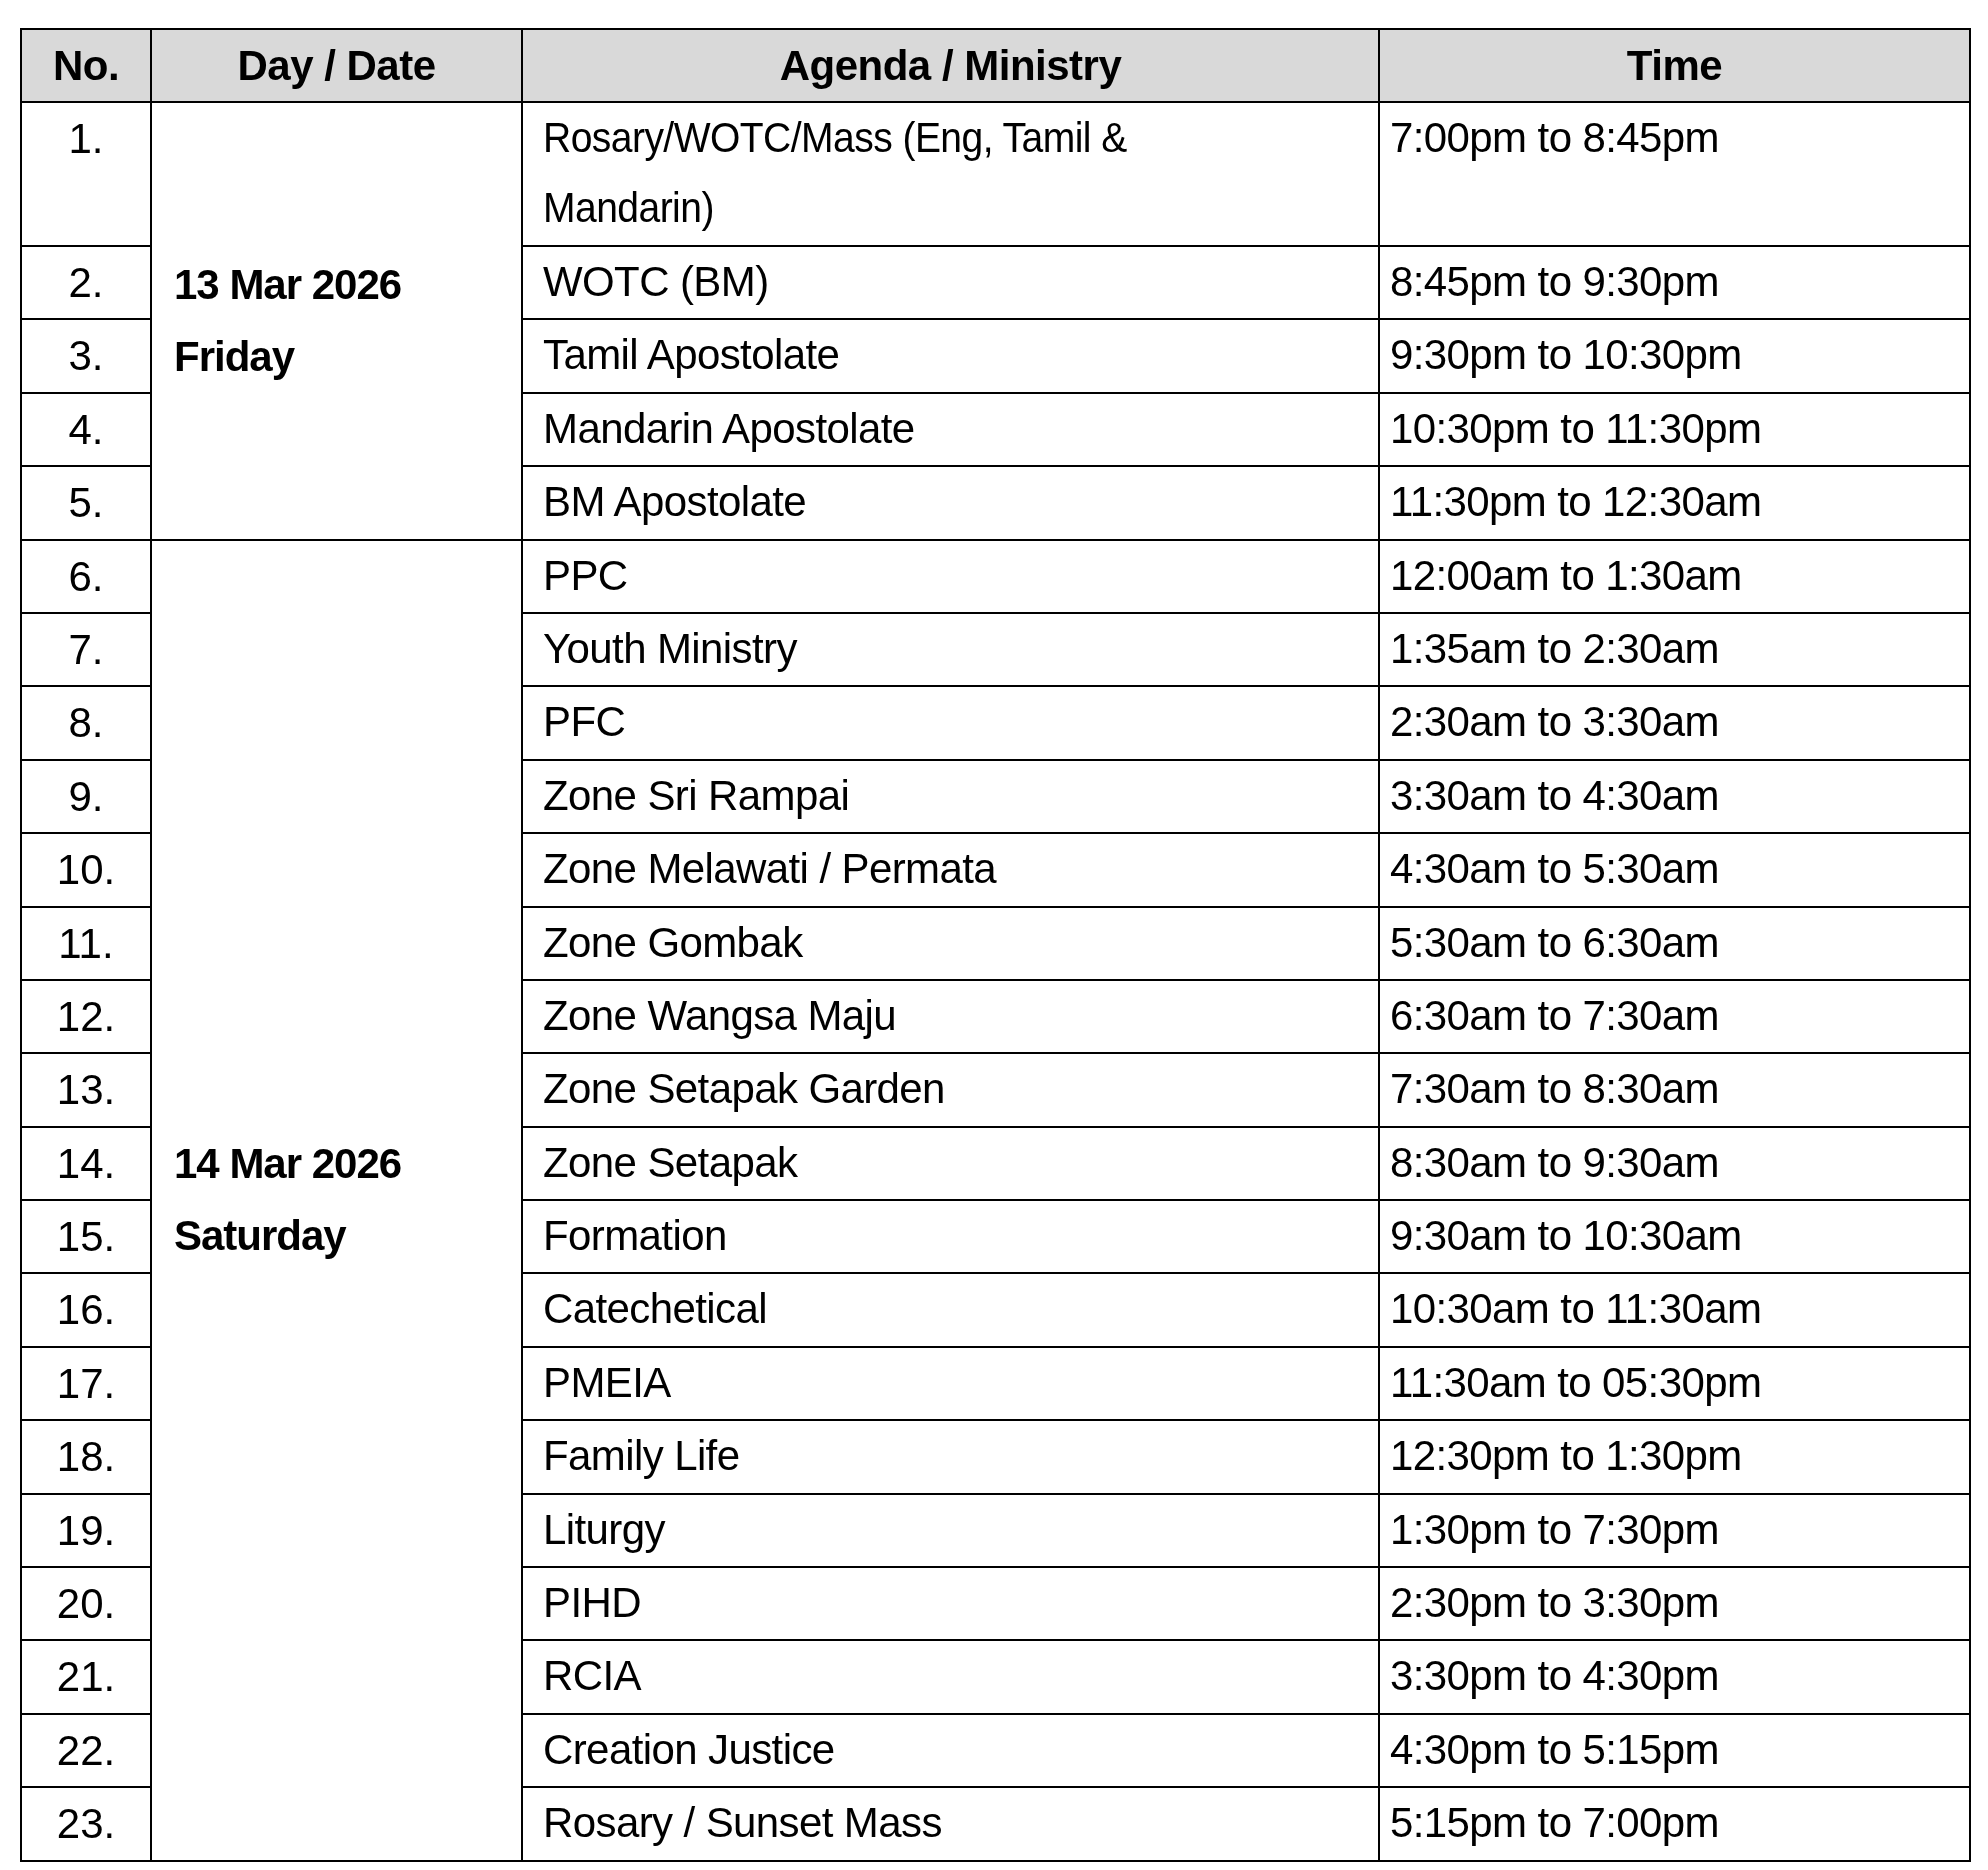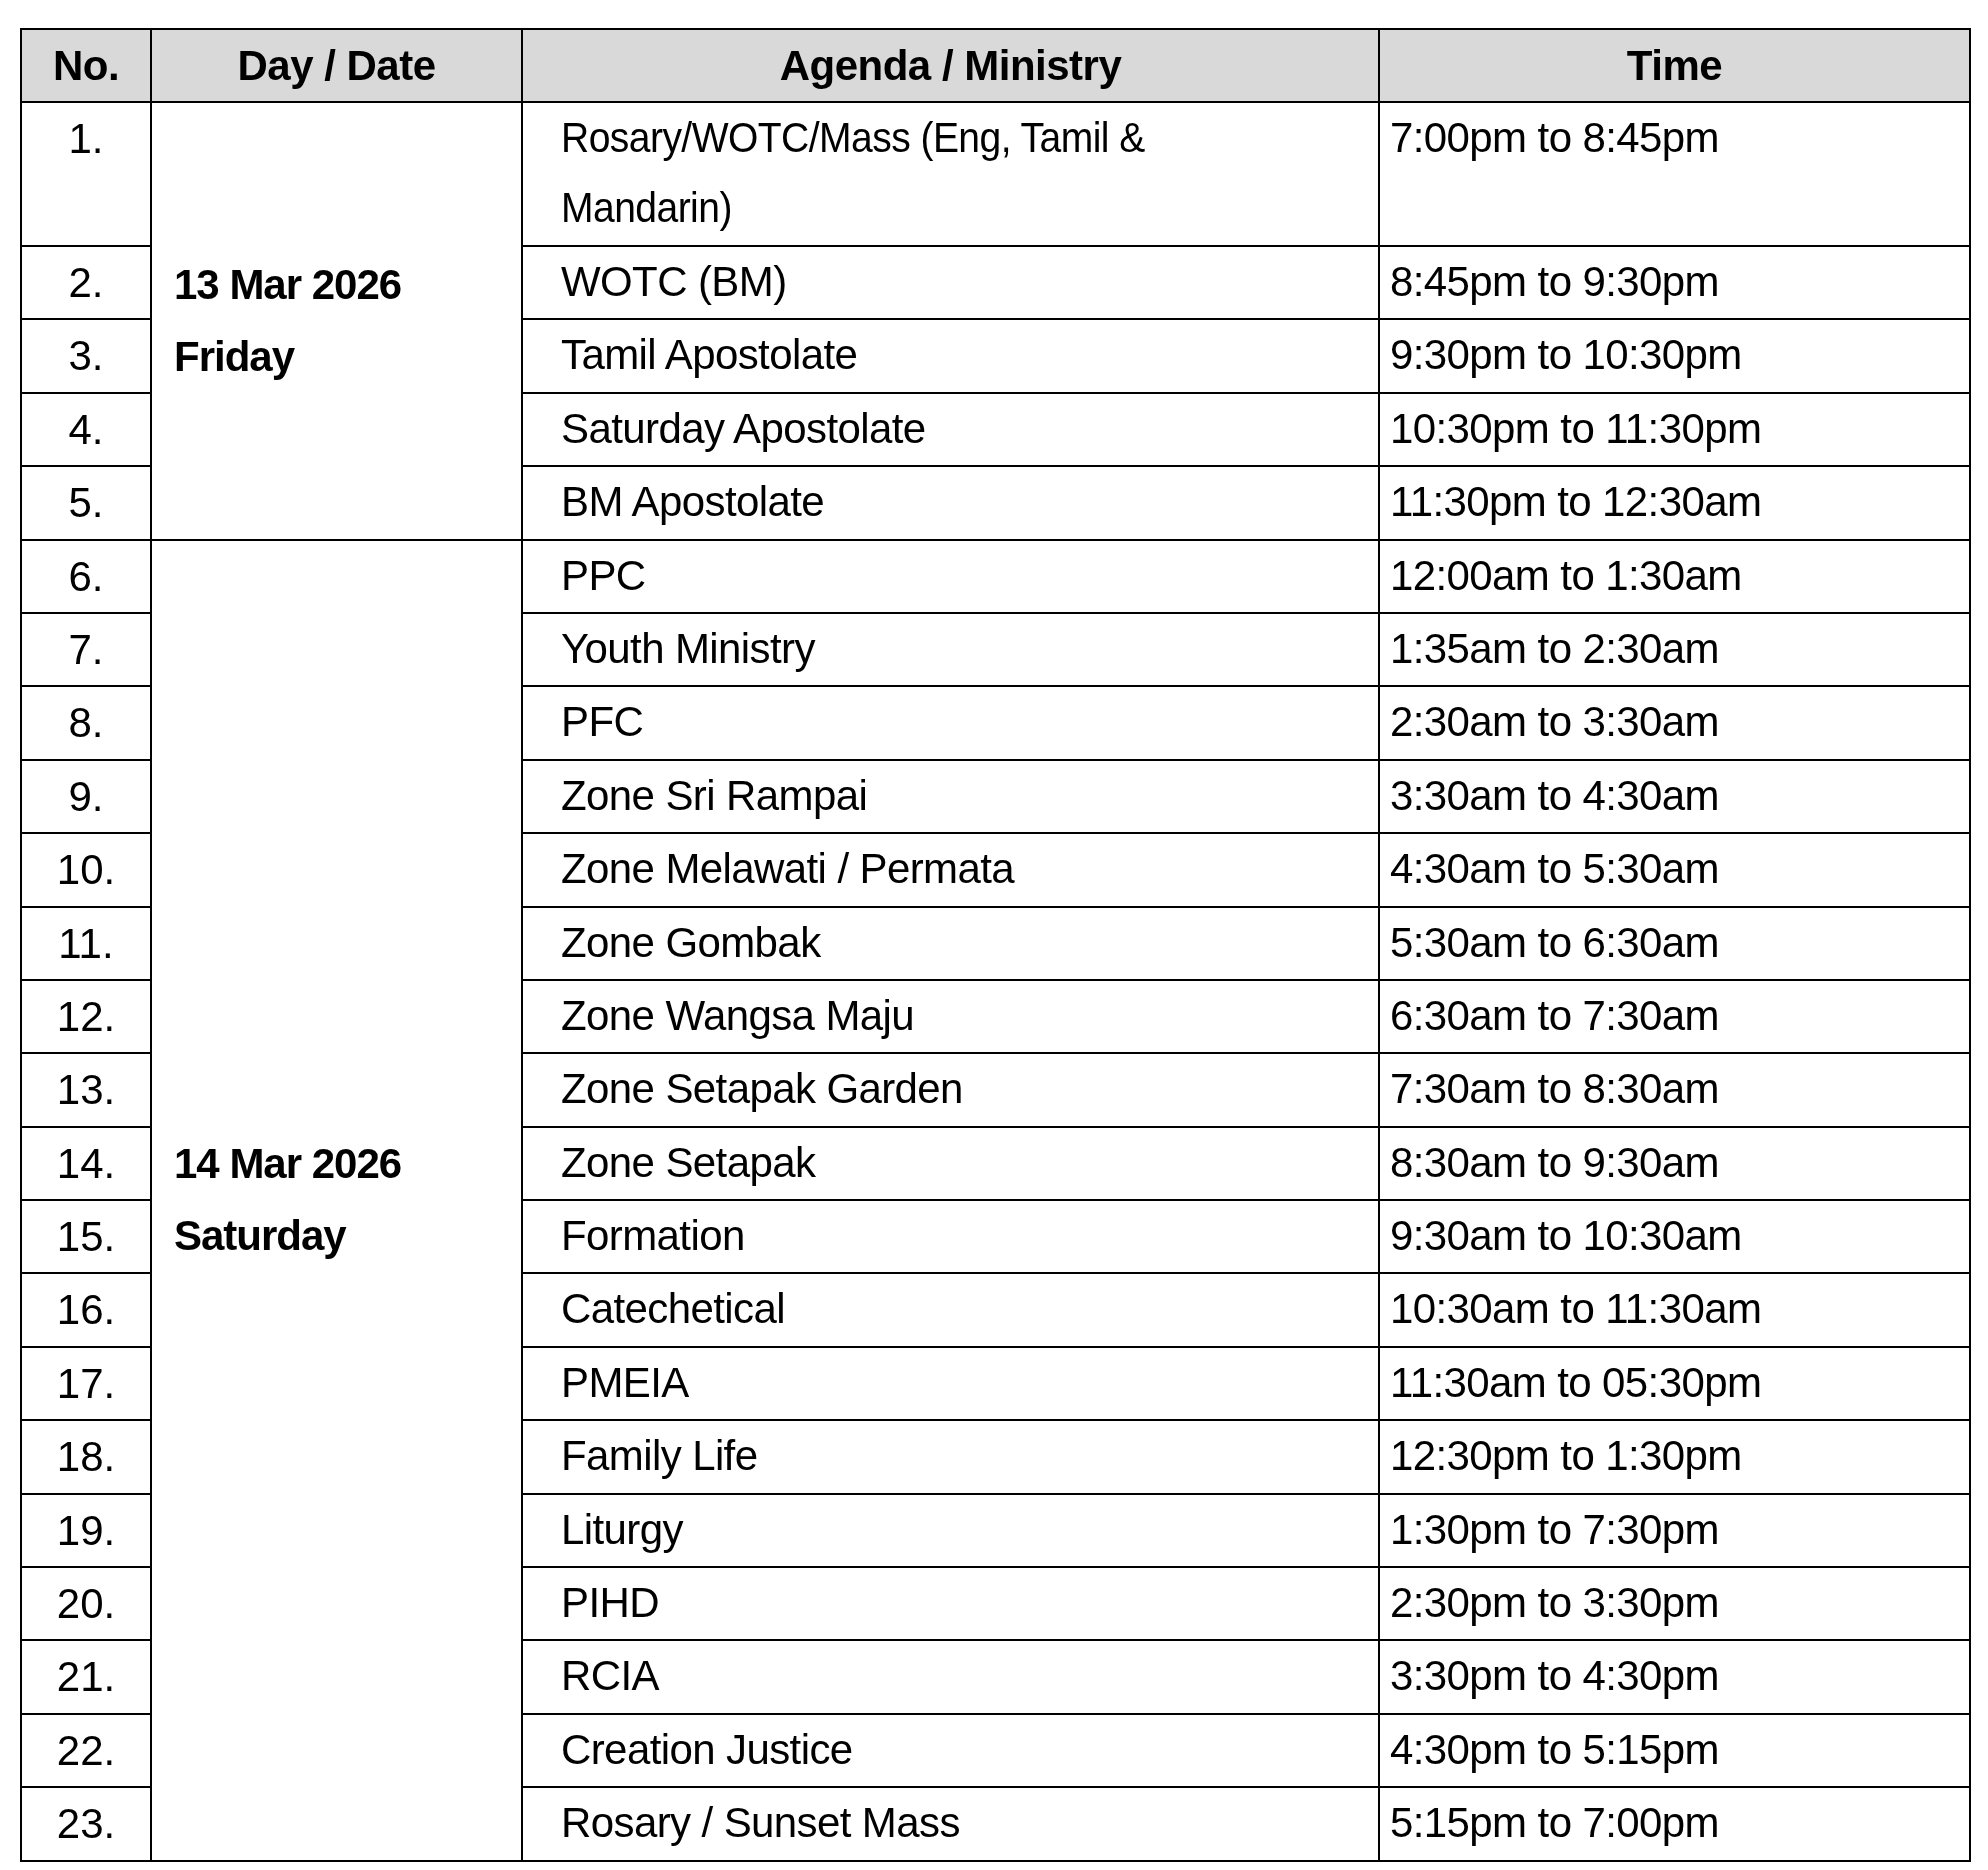--- a/index.html
+++ b/index.html
@@ -25,21 +25,21 @@
     text-align: center; vertical-align: middle; letter-spacing: -0.5px;
   }
   .schedule tbody tr { height: 73.4px; }
   .schedule tbody tr.tall { height: 144px; }
   td.no { text-align: center; padding-top: 1px; }
   td.day {
     vertical-align: middle; padding-left: 22px; font-weight: bold;
     letter-spacing: -1px;
   }
   td.day .line { display: block; line-height: 72px; }
-  td.agenda { padding-left: 38px; letter-spacing: -0.6px; margin-top: 20px; }
+  td.agenda { padding-left: 20px; letter-spacing: -0.6px; margin-top: 20px; }
   td.time { padding-left: 10px; letter-spacing: -0.6px; }
   .narrow { display: inline-block; transform: scaleX(0.93); transform-origin: left center; white-space: nowrap; }
 </style>
 </head>
 <body>
 
 <table class="schedule">
   <colgroup>
     <col class="c-no">
       <col class="c-day">
@@ -72,21 +72,21 @@
       <td class="agenda">WOTC (BM)</td>
       <td class="time">8:45pm to 9:30pm</td>
     </tr>
     <tr>
       <td class="no">3.</td>
       <td class="agenda">Tamil Apostolate</td>
       <td class="time">9:30pm to 10:30pm</td>
     </tr>
     <tr>
       <td class="no">4.</td>
-      <td class="agenda">Saturday Apostolate</td>
+      <td class="agenda">Mandarin Apostolate</td>
       <td class="time">10:30pm to 11:30pm</td>
     </tr>
     <tr>
       <td class="no">5.</td>
       <td class="agenda">BM Apostolate</td>
       <td class="time">11:30pm to 12:30am</td>
     </tr>
     <tr>
       <td class="no">6.</td>
       <td class="day" rowspan="18">

